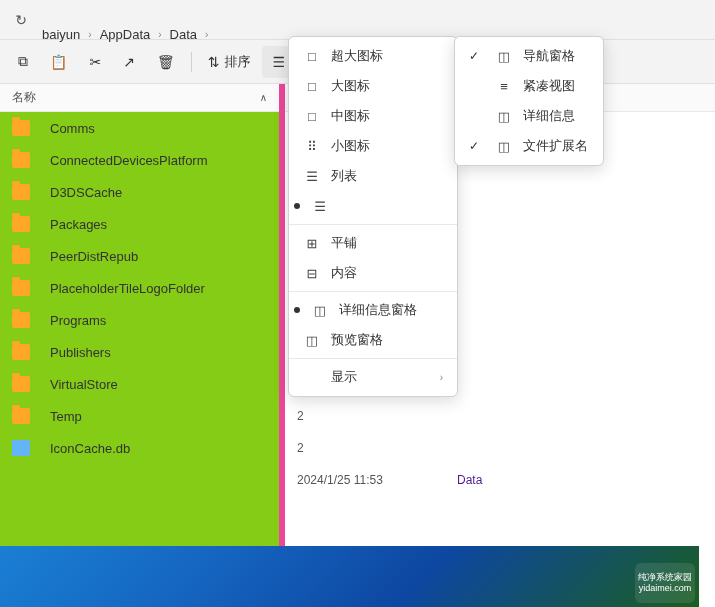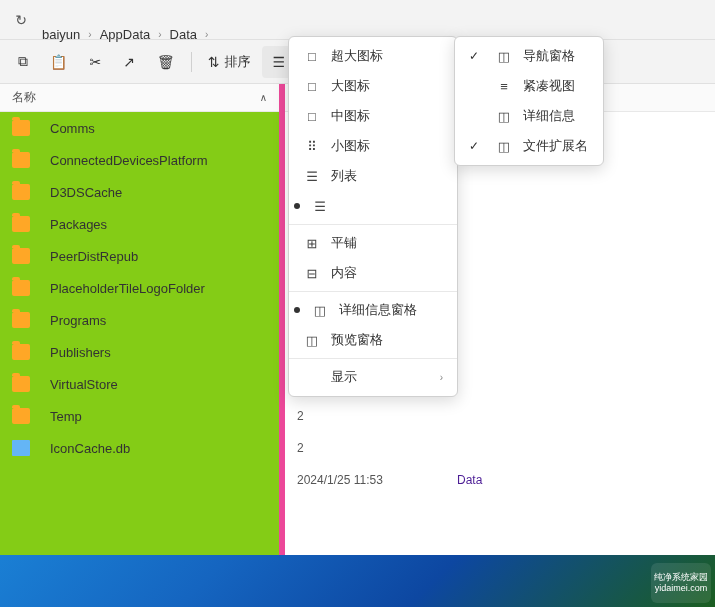--- a/index.html
+++ b/index.html
@@ -265,22 +265,22 @@
       font-size: 12px;
       color: #333;
       width: 16px;
     }
 
     
     .taskbar {
       position: absolute;
       bottom: 0;
       left: 0;
-      right: 0;
-      height: 52px;
+      right: 16px;
+      height: 61px;
       background: linear-gradient(135deg, #1a7fd4 0%, #1565c0 30%, #0d47a1 60%, #1b5e20 100%);
       display: flex;
       align-items: center;
       justify-content: center;
       gap: 4px;
       padding: 0 8px;
     }
     .taskbar-badge {
       position: absolute;
       bottom: 4px;

